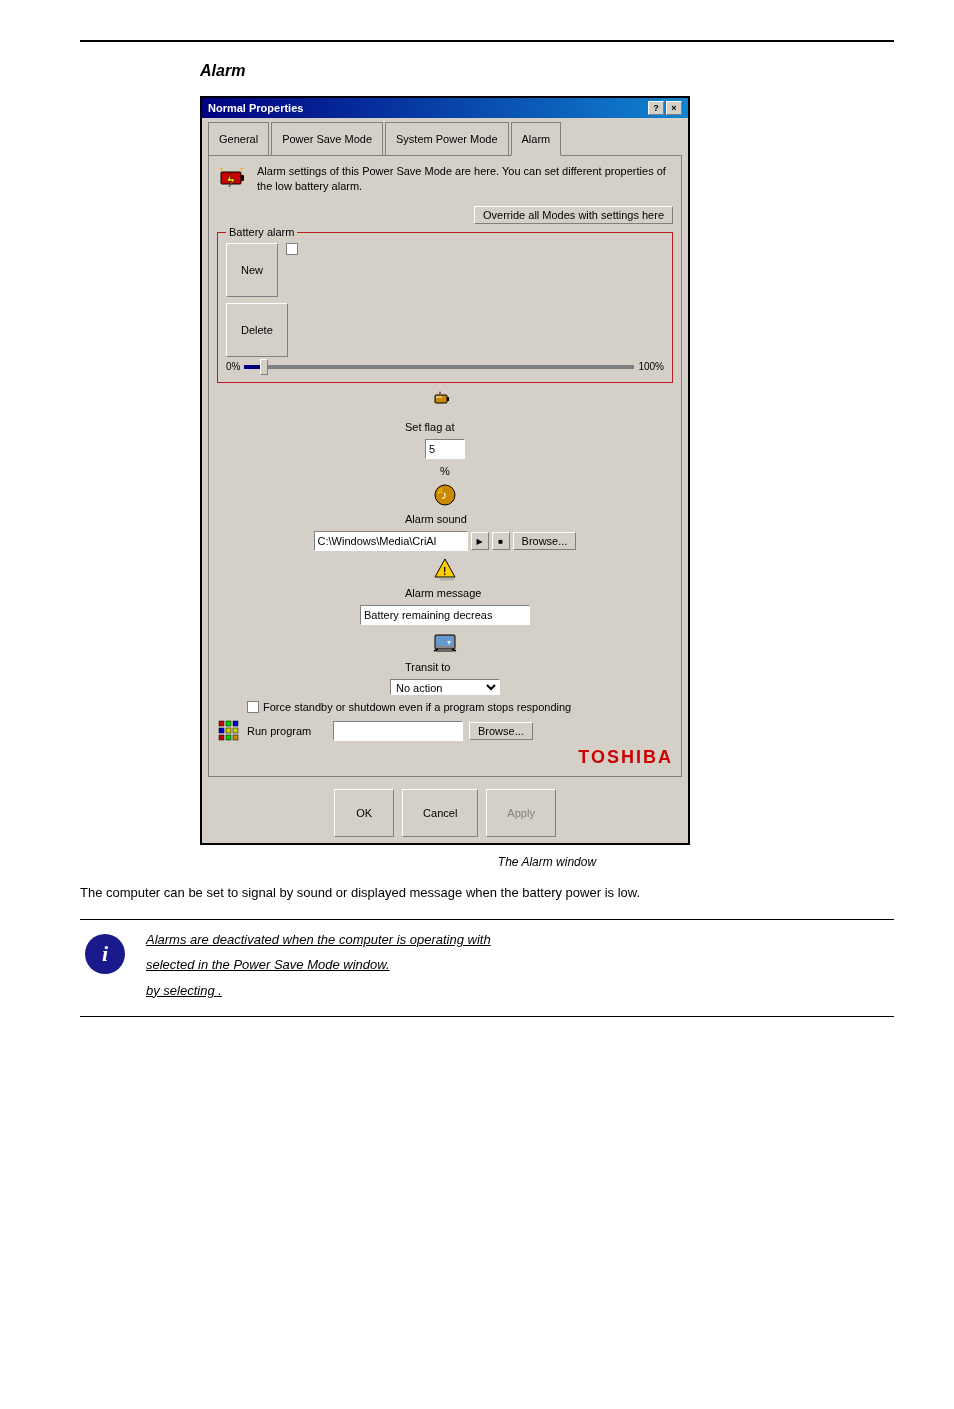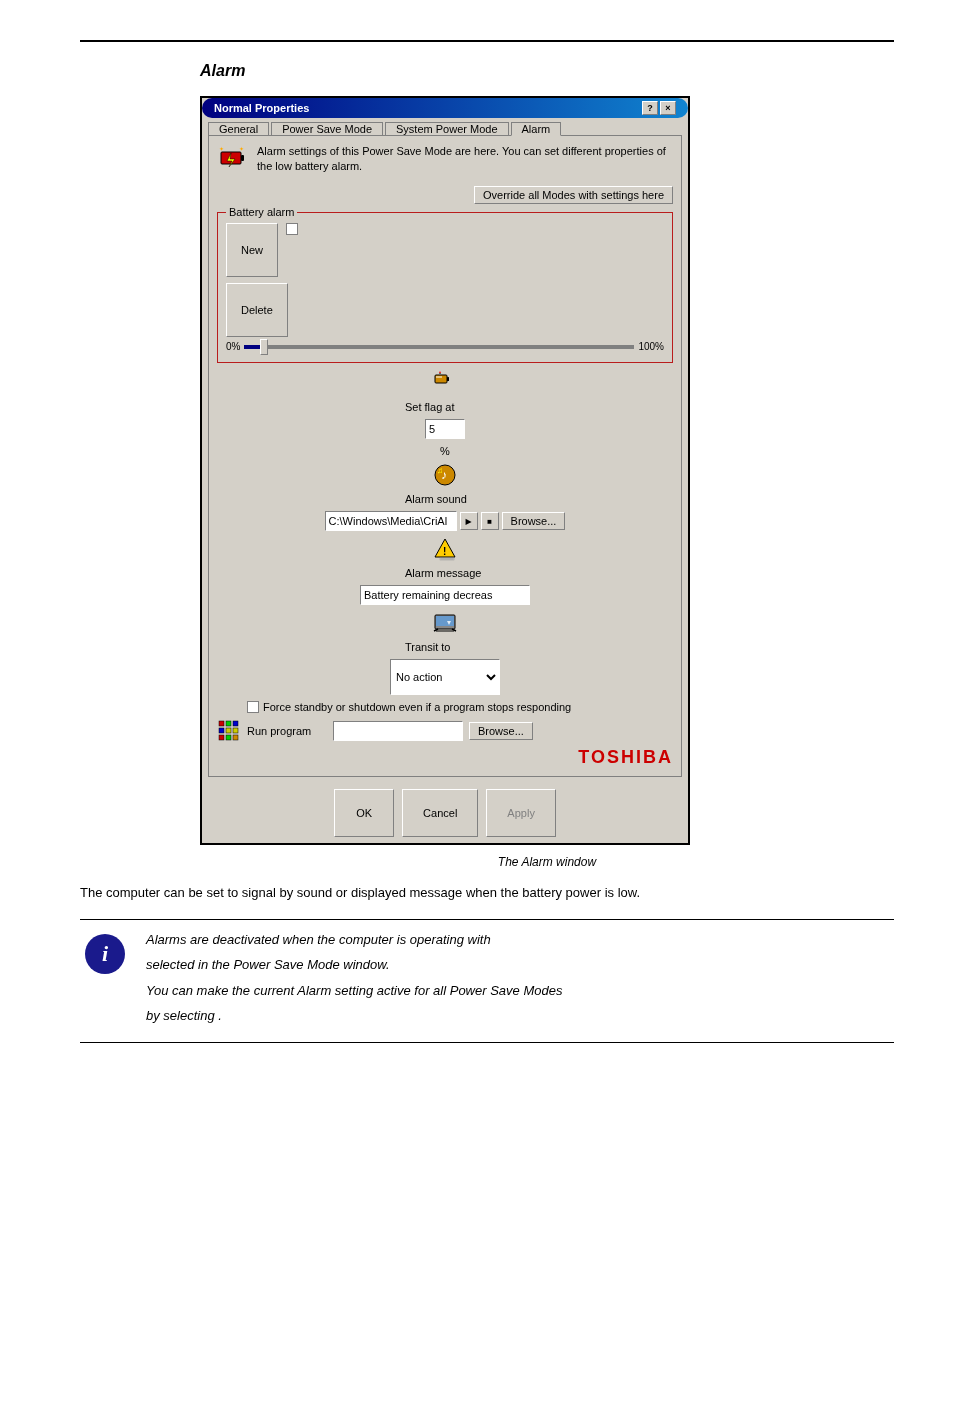--- a/index.html
+++ b/index.html
@@ -45,27 +45,26 @@
     .dialog {
       border: 2px solid #000;
       background: #d4d0c8;
       font-family: 'MS Sans Serif', Arial, sans-serif;
       font-size: 11px;
     }
 
     .dialog-titlebar {
       background: linear-gradient(to right, #000080, #1084d0);
       color: #fff;
-      padding: 3px 12px;
+      padding: 3px 6px;
       display: flex;
       justify-content: space-between;
       align-items: center;
       font-size: 11px;
       font-weight: bold;
-      border-radius: 10px;
     }
 
     .dialog-titlebar-buttons {
       display: flex;
       gap: 2px;
     }
 
     .dialog-titlebar-btn {
       width: 16px;
       height: 14px;
@@ -82,21 +81,21 @@
     }
 
     .dialog-tabs {
       display: flex;
       padding: 4px 6px 0;
       gap: 2px;
       background: #d4d0c8;
     }
 
     .dialog-tab {
-      padding: 0 10px;
+      padding: 10px 10px;
       border: 1px solid #808080;
       border-bottom: none;
       background: #d4d0c8;
       cursor: pointer;
       font-size: 11px;
     }
 
     .dialog-tab.active {
       background: #d4d0c8;
       border-bottom: 1px solid #d4d0c8;
@@ -249,21 +248,21 @@
       font-size: 11px;
     }
 
     .sound-controls {
       display: flex;
       align-items: center;
       gap: 3px;
     }
 
     .sound-input {
-      width: 132px;
+      width: 154px;
     }
 
     .sound-btn {
       width: 18px;
       height: 18px;
       background: #d4d0c8;
       border: 1px solid;
       border-color: #fff #808080 #808080 #fff;
       display: flex;
       align-items: center;
@@ -280,21 +279,21 @@
       font-size: 11px;
       cursor: pointer;
     }
 
     .message-input {
       width: 170px;
     }
 
     .transit-select {
       width: 110px;
-      height: 36px;
+      height: 16px;
       border: 1px solid;
       border-color: #808080 #fff #fff #808080;
       background: #fff;
       font-size: 11px;
       padding: 1px;
     }
 
     .force-row {
       display: flex;
       align-items: center;
@@ -400,20 +399,21 @@
       justify-content: center;
       color: #fff;
       font-size: 22px;
       font-style: italic;
       font-weight: bold;
       font-family: Times New Roman, serif;
     }
 
     .info-text-block {
       flex: 1;
+      text-decoration: underline;
     }
 
     .info-text-line {
       font-size: 13px;
       font-style: italic;
       line-height: 1.5;
       margin-bottom: 6px;
     }
 
     .footer-area {
@@ -631,19 +631,18 @@
 
   <div class="info-box">
     <div class="info-icon-container">
       <div class="info-icon-circle">
         <span>i</span>
       </div>
     </div>
     <div class="info-text-block">
       <p class="info-text-line">Alarms are deactivated when the computer is operating with</p>
       <p class="info-text-line">selected in the Power Save Mode window.</p>
-      <p class="info-text-line">You can make the current Alarm setting active for all Power Save Modes</p>
       <p class="info-text-line">by selecting                                                              .</p>
     </div>
   </div>
 
 
 </div>
 
 </body></html>

